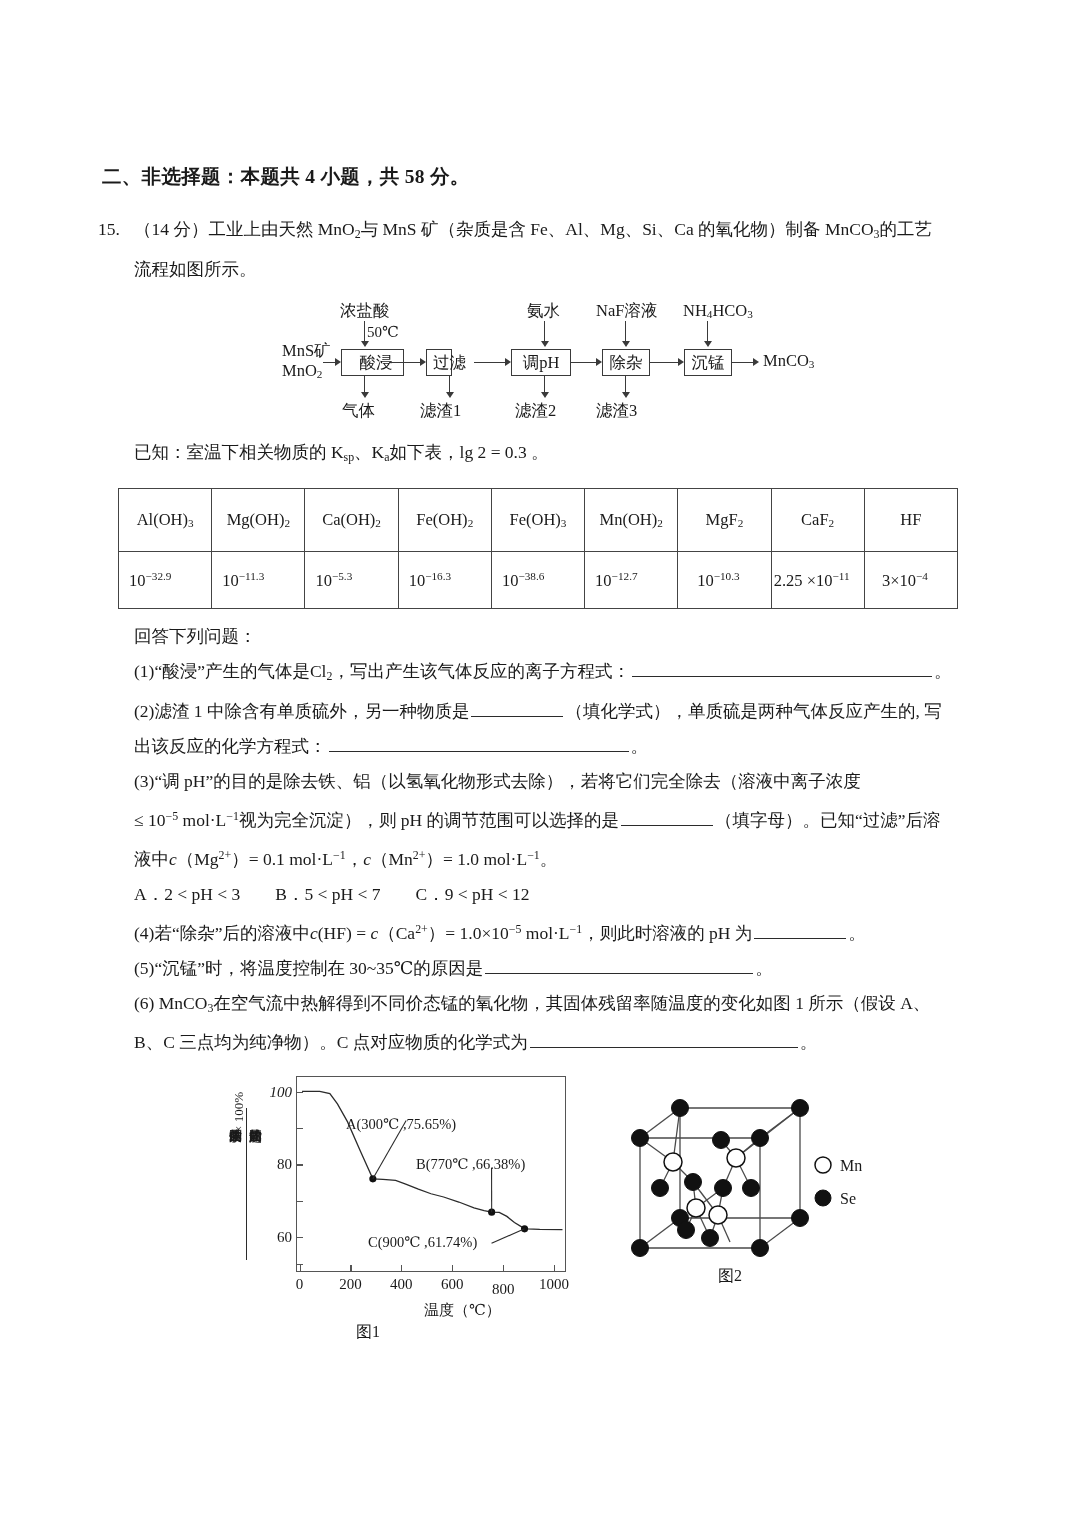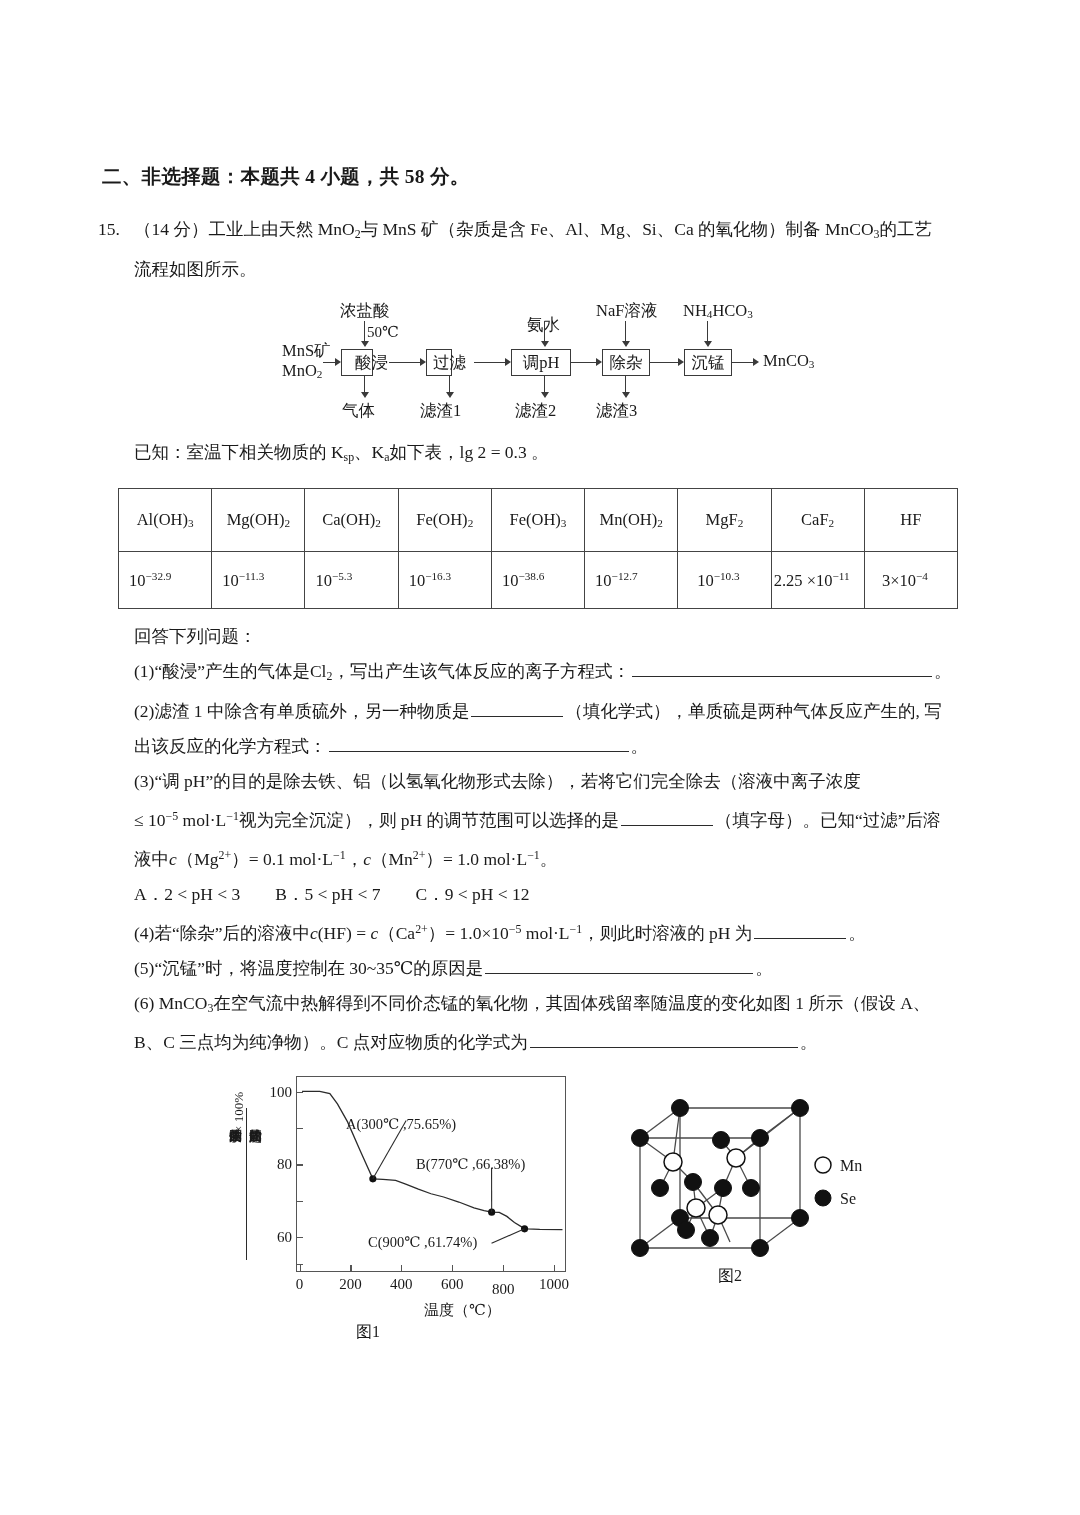--- a/index.html
+++ b/index.html
@@ -285,37 +285,37 @@
   <div class="flow-wrap">
     <div class="flow">
 
       <div class="flabel" style="left:-1px; top:42px;">
         <span>MnS矿</span><br>
         <span>MnO</span><sub>2</sub>
       </div>
 
       <div class="flabel" style="left:57px; top:2px;">浓盐酸</div>
       <div class="flabel" style="left:84px; top:23px; font-size:15px;">50℃</div>
-      <div class="flabel" style="left:244px; top:16px;">氨水</div>
+      <div class="flabel" style="left:244px; top:2px;">氨水</div>
       <div class="flabel" style="left:313px; top:2px;">NaF溶液</div>
       <div class="flabel" style="left:400px; top:2px;"><span>NH</span><sub>4</sub><span>HCO</span><sub>3</sub></div>
 
       <div class="fline" style="left:81px; top:22px; width:1.4px; height:22px;"></div>
       <div class="varrow" style="left:77.5px; top:42px;"></div>
 
       <div class="fline" style="left:261px; top:22px; width:1.4px; height:22px;"></div>
       <div class="varrow" style="left:257.5px; top:42px;"></div>
 
       <div class="fline" style="left:342px; top:22px; width:1.4px; height:22px;"></div>
       <div class="varrow" style="left:338.5px; top:42px;"></div>
 
       <div class="fline" style="left:424px; top:22px; width:1.4px; height:22px;"></div>
       <div class="varrow" style="left:420.5px; top:42px;"></div>
 
-      <div class="fbox" style="left:58px;  width:32px;padding-left:13px;">酸浸</div>
+      <div class="fbox" style="left:58px;  width:63px;padding-left:13px;">酸浸</div>
       <div class="fbox" style="left:143px; width:26px;">过滤</div>
       <div class="fbox" style="left:228px; width:60px;">调pH</div>
       <div class="fbox" style="left:319px; width:48px;">除杂</div>
       <div class="fbox" style="left:401px; width:48px;">沉锰</div>
 
       <div class="fline" style="left:40px; top:63px; width:12px; height:1.4px;"></div>
       <div class="harrow" style="left:52px; top:59.5px;"></div>
 
       <div class="fline" style="left:106px; top:63px; width:31px; height:1.4px;"></div>
       <div class="harrow" style="left:137px; top:59.5px;"></div>
@@ -427,21 +427,21 @@
           <span class="fr-top" style="display:inline-block;">剩余固体的质量</span>
         </div>
         <div style="position:absolute; left:22px; top:18px;">
           <span class="fr-bot" style="display:inline-block;">起始固体的质量</span>
         </div>
       </div>
 
       <div class="plot">
 
         <div class="ytickmark" style="top:14.5px;"></div>
-        <div class="ytick" style="top:14.5px;">100</div>
+        <div class="ytick" style="top:14.5px;font-style:italic;">100</div>
         <div class="ytickmark" style="top:87.1px;"></div>
         <div class="ytick" style="top:87.1px;">80</div>
         <div class="ytickmark" style="top:159.6px;"></div>
         <div class="ytick" style="top:159.6px;">60</div>
         <div class="ytickmark" style="top:50.8px;"></div>
         <div class="ytickmark" style="top:123.4px;"></div>
         <div class="ytickmark" style="top:187.0px;"></div>
 
         <div class="xtickmark" style="left:2.5px;"></div>
         <div class="xtick" style="left:2.5px;">0</div>

